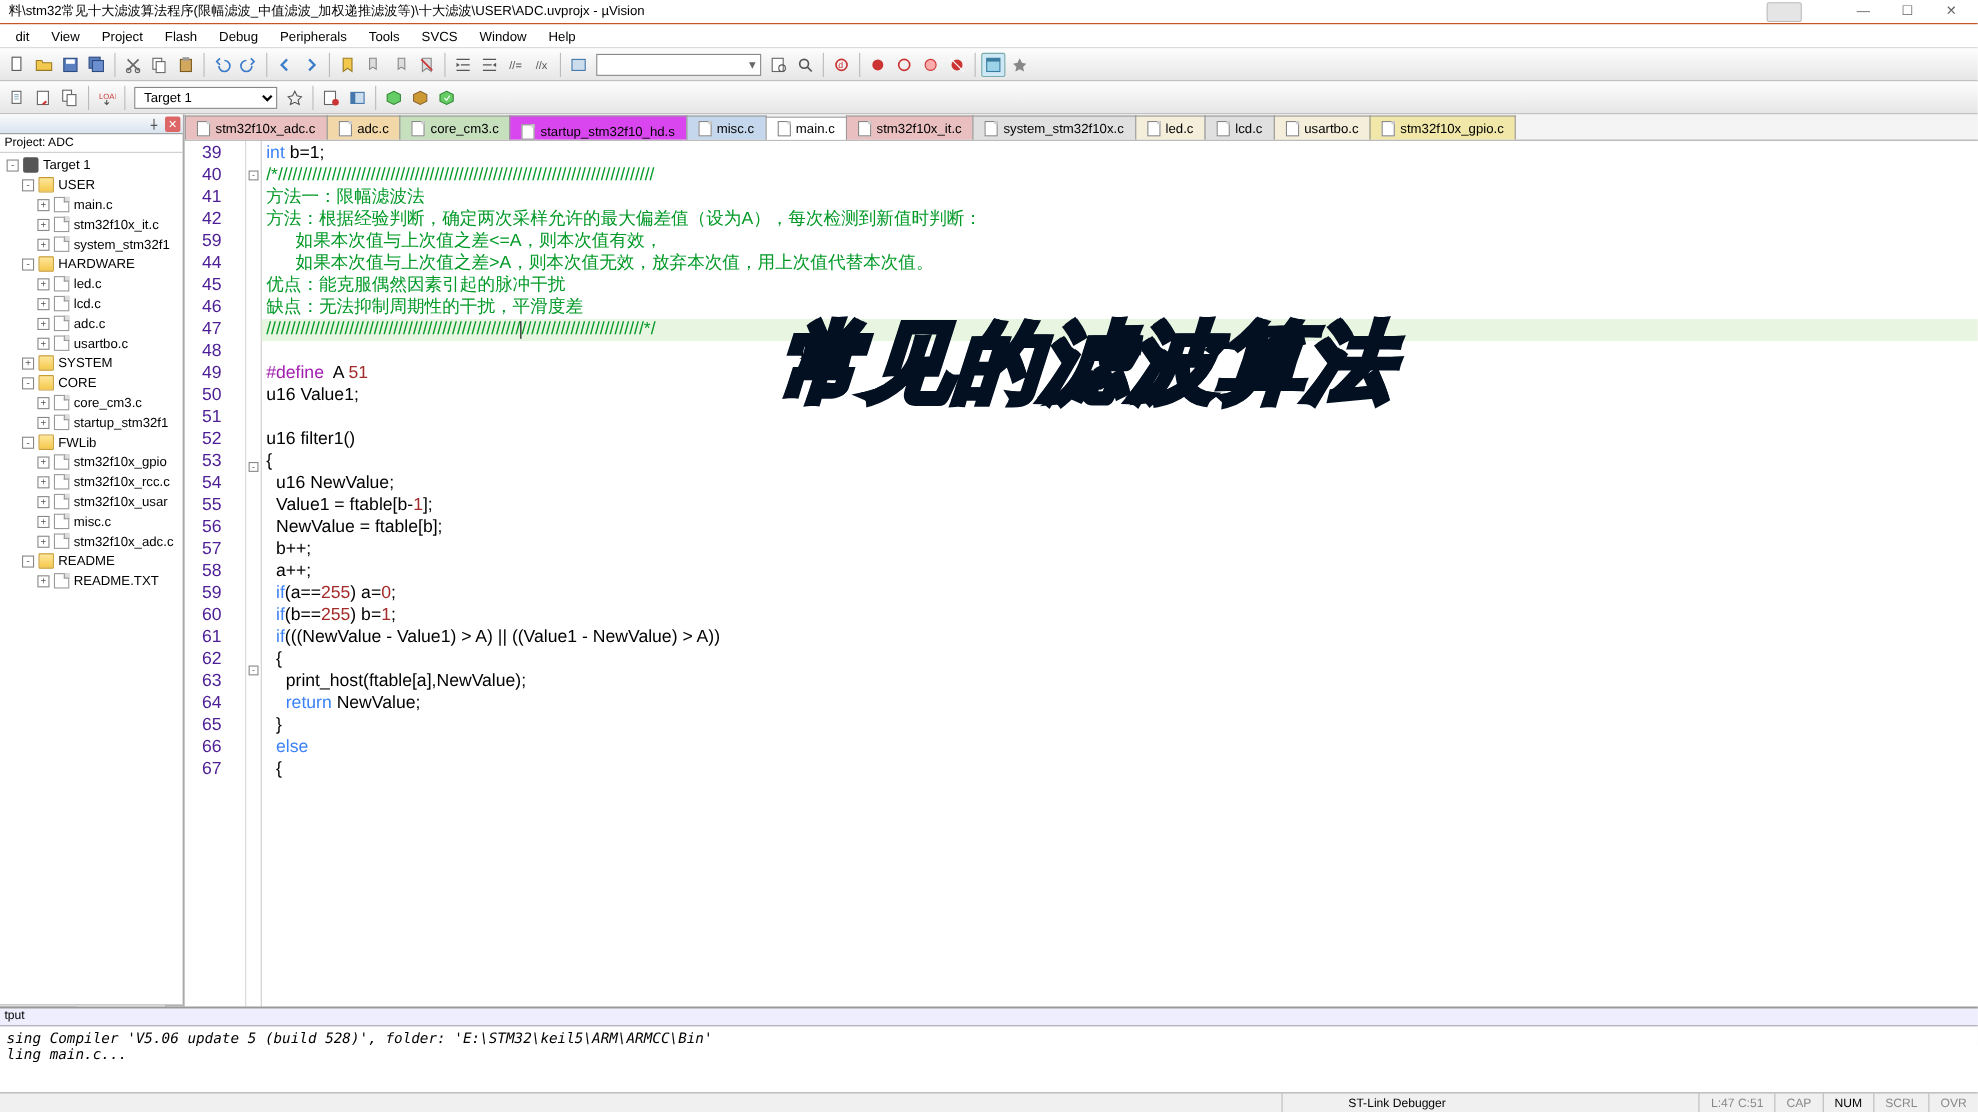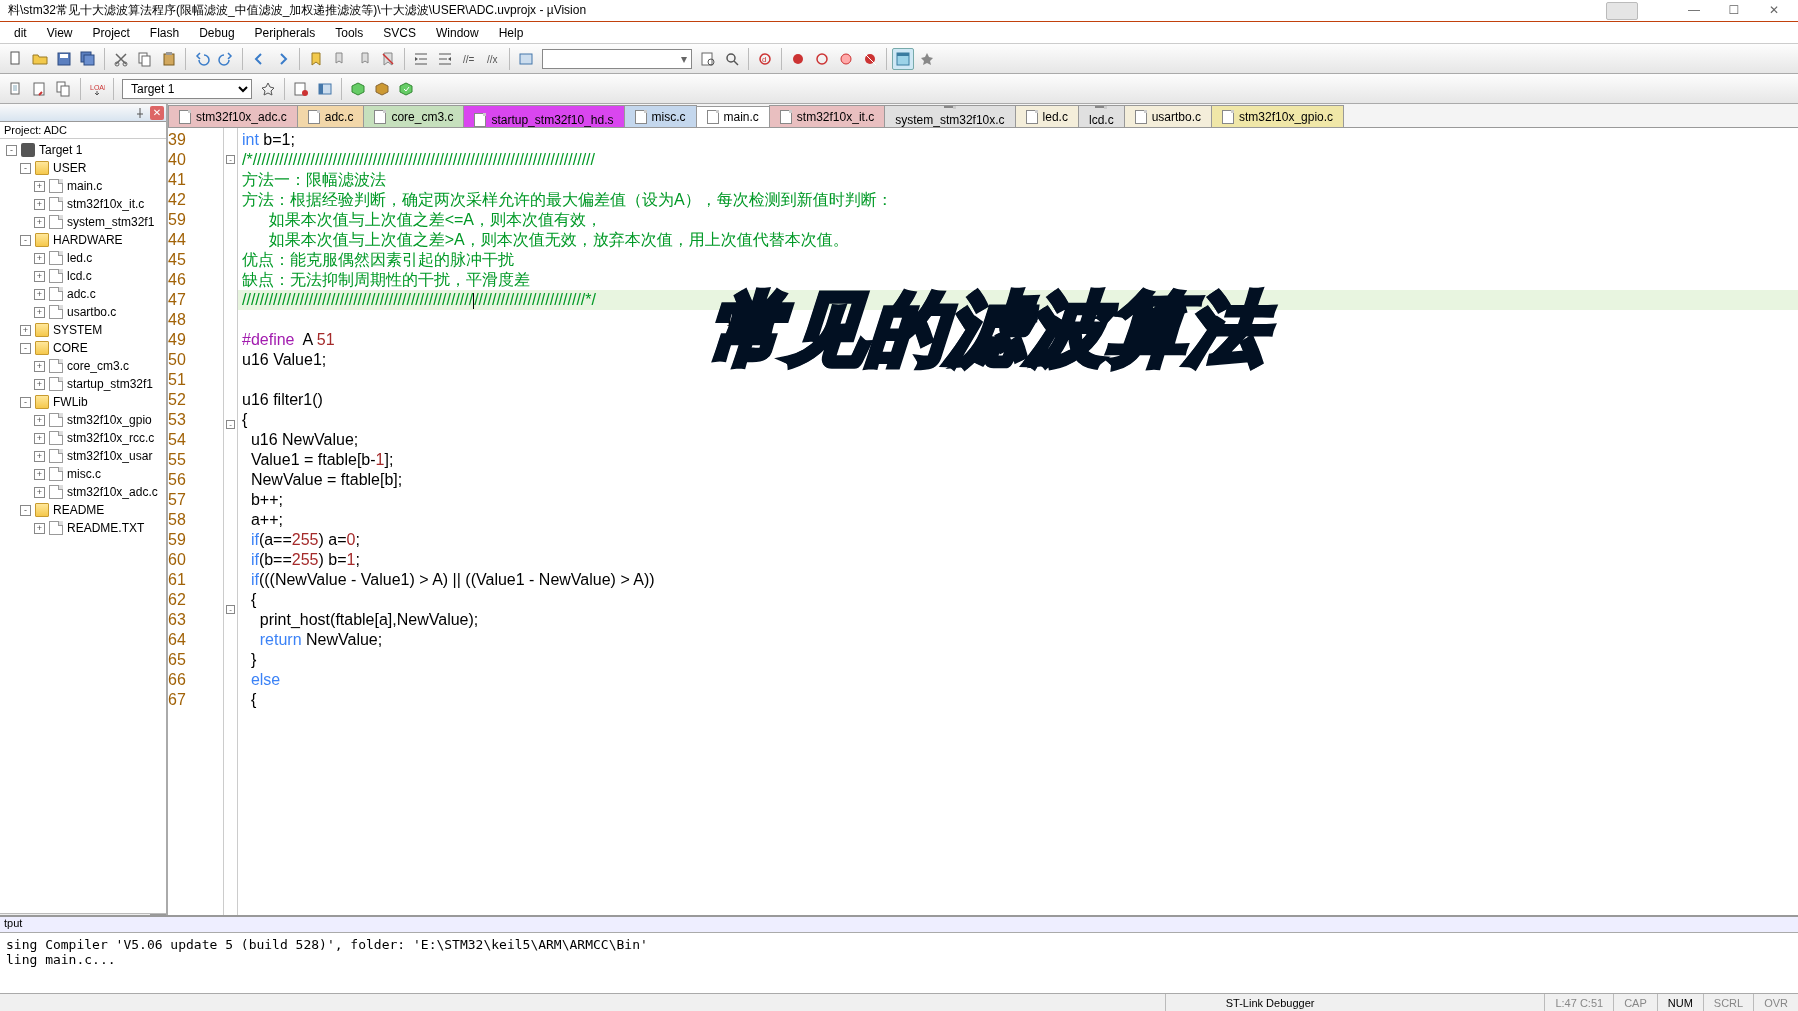--- a/index.html
+++ b/index.html
@@ -57,26 +57,26 @@
 .editorwrap { flex:1; display:flex; flex-direction:column; }
 .filetabs { height:24px; background:#f4f4f4; border-bottom:1px solid #999; display:flex; align-items:flex-end; overflow:hidden; }
 .ftab { height:22px; padding:0 10px; display:flex; align-items:center; gap:5px; border:1px solid #999; border-bottom:none; margin-right:-1px; font-size:12px; background:#eef; }
 .ftab .fi { width:12px; height:14px; background:#fff; border:1px solid #888; position:relative; }
 .ftab .fi::after { content:""; position:absolute; right:-1px; top:-1px; width:3px; height:3px; background:#ccc; }
 .ftab.c-red { background:#e9bfc0; }
 .ftab.c-orange { background:#f2d7a9; }
 .ftab.c-green { background:#c6e0bd; }
 .ftab.c-purple { background:#d946ef;align-items:flex-end; }
 .ftab.c-blue { background:#c4d7ed; }
-.ftab.c-gray { background:#e0e0e0;flex-direction:column; }
+.ftab.c-gray { background:#e0e0e0; }
 .ftab.c-yellow { background:#f0e7a8;align-items:center; }
 .ftab.c-cream { background:#f4eeda; }
 .ftab.active { background:#fff; border-bottom:1px solid #fff; position:relative; top:1px; }
 .editor { flex:1; display:flex; background:#fff; font-family:Consolas,"Courier New",monospace; font-size:16px; position:relative; overflow:hidden; }
-.gutter { width:56px; background:#fff; border-right:1px solid #ccc; text-align:left; color:#a16207; padding-top:2px; }
+.gutter { width:56px; background:#fff; border-right:1px solid #ccc; text-align:center; color:#4c1d95; padding-top:2px; }
 .gutter div { height:20px; padding-right:6px; line-height:20px; }
 .fold { width:14px; background:#fff; border-right:1px solid #ccc; padding-top:2px; }
 .fold div { height:20px; position:relative; }
 .fold .box { width:9px; height:9px; border:1px solid #888; margin:5px auto 0; font-size:8px; line-height:7px; text-align:center; color:#555; background:#fff; }
 .code { flex:1; padding-top:2px; white-space:pre; }
 .code .ln { height:20px; line-height:20px; padding-left:4px; }
 .code .ln.hl { background:#e8f5e0; }
 .kw { color:#3b82f6; }
 .cm { color:#009926; }
 .pp { color:#a21caf; }
@@ -90,21 +90,21 @@
   text-shadow: -2px -2px 0 #021022, 2px -2px 0 #021022, -2px 2px 0 #021022, 2px 2px 0 #021022;
   font-family:"STKaiti","KaiTi","Microsoft YaHei",sans-serif; font-style:italic; transform:skewX(-4deg); }
 
 
 .editscroll { height:16px; background:#eee; border-top:1px solid #bbb; position:relative; }
 .editscroll .th { position:absolute; left:2px; width:780px; height:12px; top:2px; background:#ccc; border:1px solid #999; }
 
 
 .outpane { position:absolute; left:0; right:0; bottom:18px; height:78px; background:#fff; border-top:2px solid #999; }
 .outhdr { height:16px; background:#eef; border-bottom:1px solid #aaa; padding:0 4px; font-size:11px; }
-.outtxt { font-family:Consolas,monospace; font-size:13px; padding:4px 6px; white-space:pre; }
+.outtxt { font-family:Consolas,monospace; font-size:13px; padding:4px 6px; white-space:pre;font-style:italic; }
 
 
 .status { position:absolute; bottom:0; left:0; right:0; height:18px; background:#f0f0f0; border-top:1px solid #aaa; display:flex; align-items:center; font-size:11px; }
 .status .cell { padding:0 10px; border-left:1px solid #bbb; height:100%; display:flex; align-items:center; color:#888; }
 .status .debugger { margin-left:auto; padding-left:60px; color:#000; }
 
 </style>
 </head>
 <body>
 

